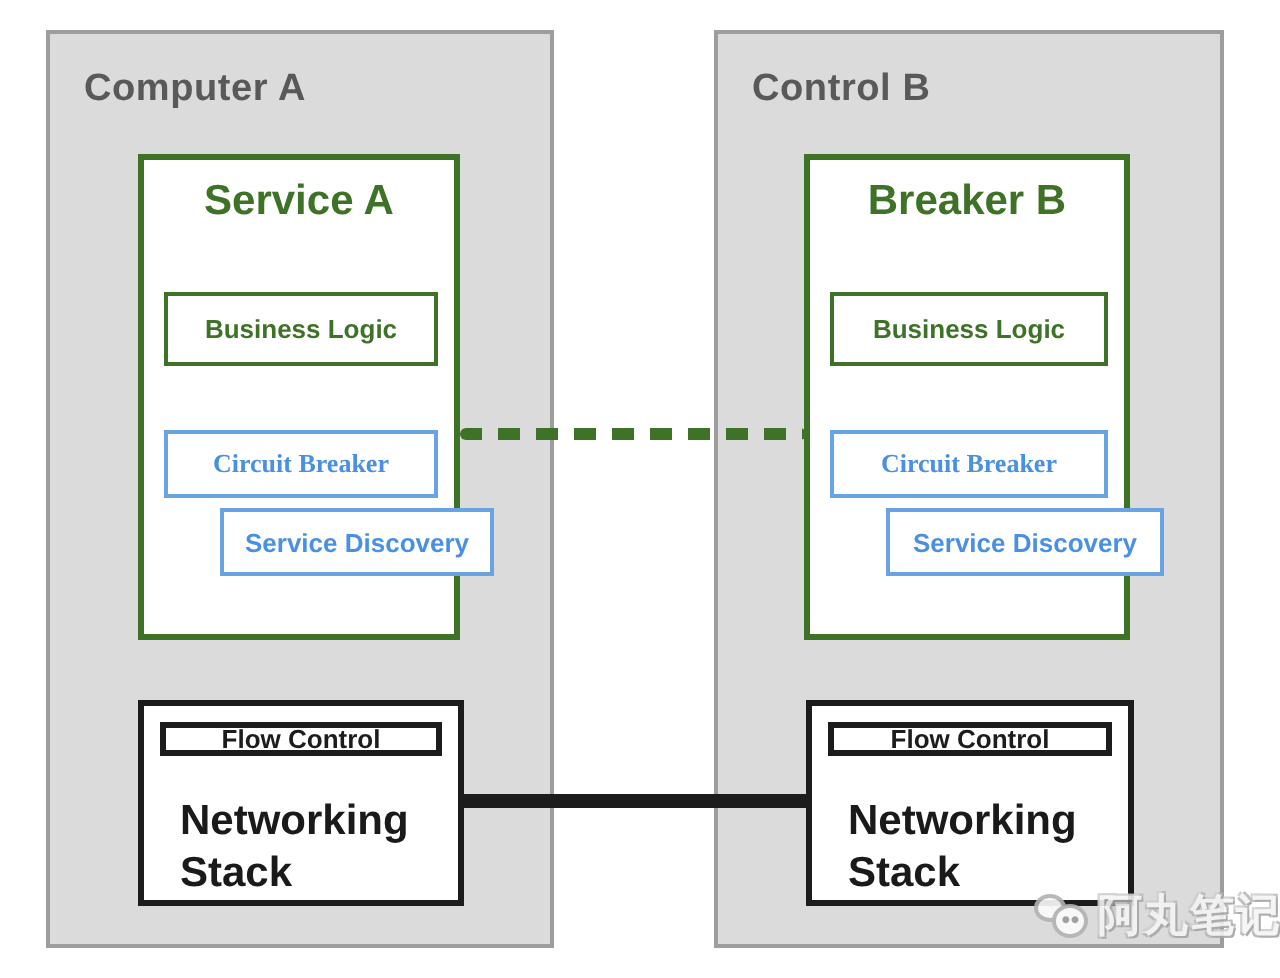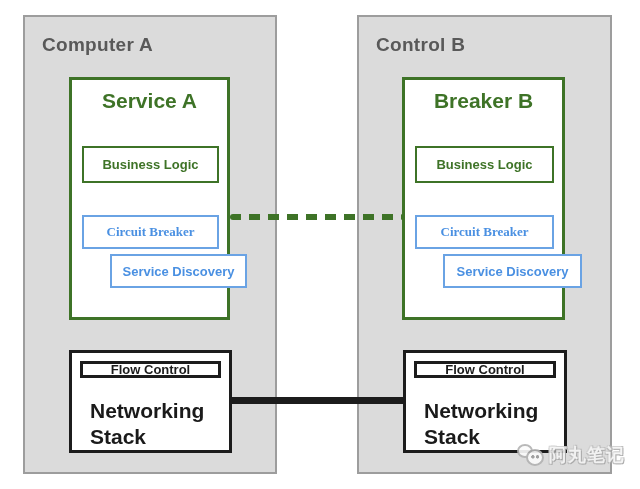--- a/index.html
+++ b/index.html
@@ -83,21 +83,21 @@
   }
   .wm-bubble-front{
     position:absolute;left:10px;top:6px;width:14px;height:13px;border-radius:50%;
     border:2px solid #b2b2b2;
     background:
       radial-gradient(circle at 35% 45%, #9a9a9a 1.4px, transparent 2px),
       radial-gradient(circle at 68% 45%, #9a9a9a 1.4px, transparent 2px),
       #fcfcfc;
   }
   .wm-text{
-    font-size:18px;font-weight:700;color:#f4f4f4;letter-spacing:1px;
+    font-size:22px;font-weight:700;color:#f4f4f4;letter-spacing:1px;
     font-family:"DejaVu Sans","Liberation Sans",sans-serif;
     text-shadow:1px 1px 0 #a5a5a5,-1px -1px 0 #cfcfcf,1px -1px 0 #b8b8b8,-1px 1px 0 #b8b8b8;
     white-space:nowrap;
     text-align:center;
   }
 </style>
 </head>
 <body>
 
 <div class="stage">

